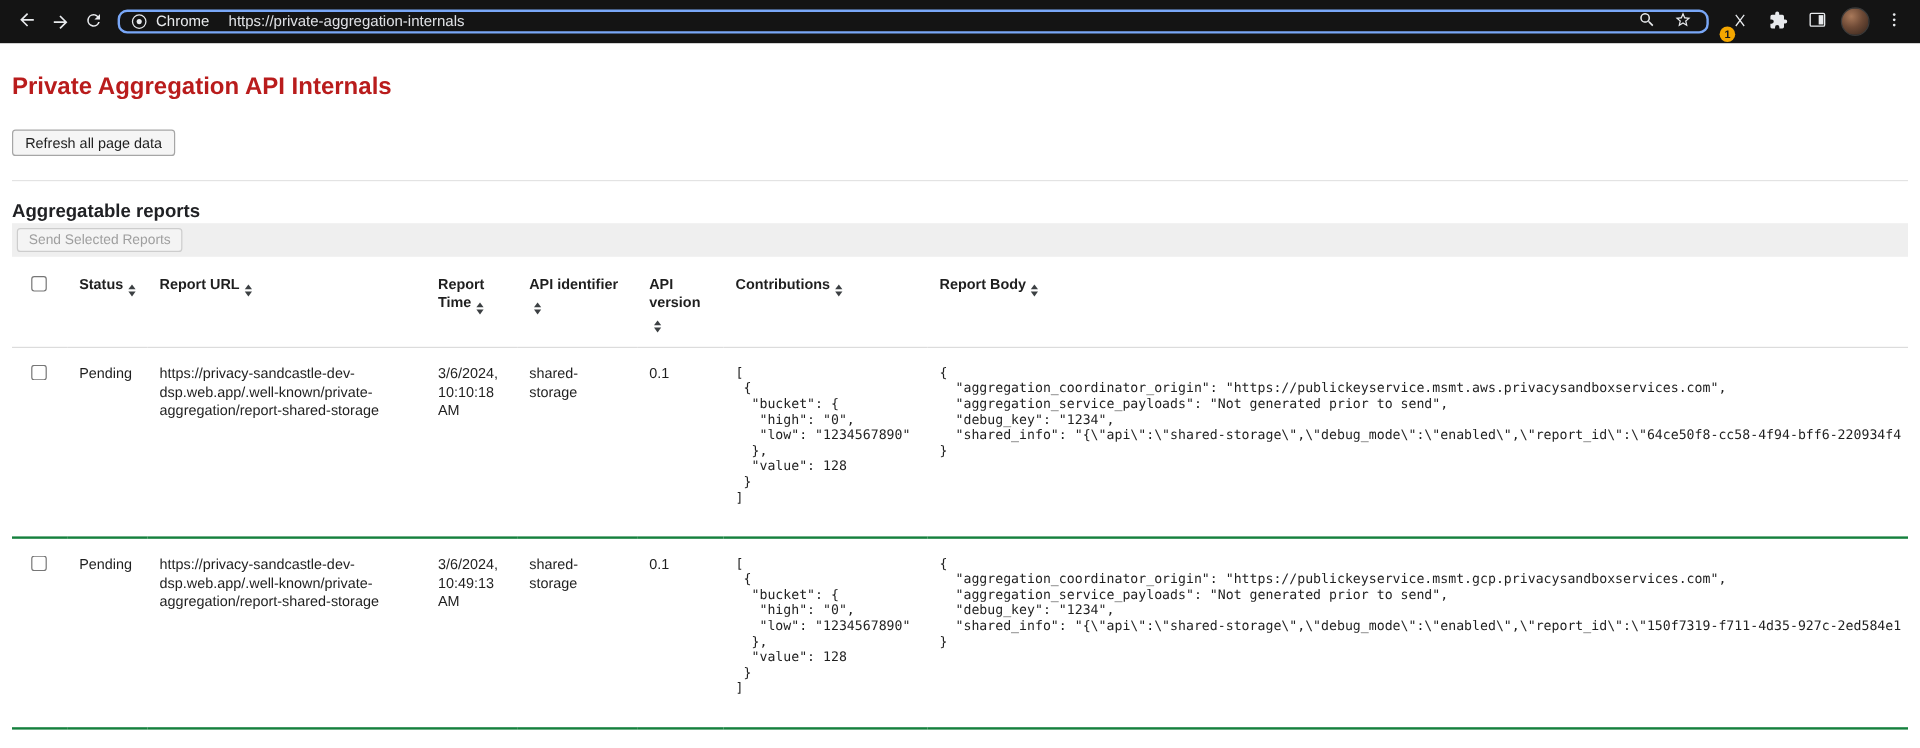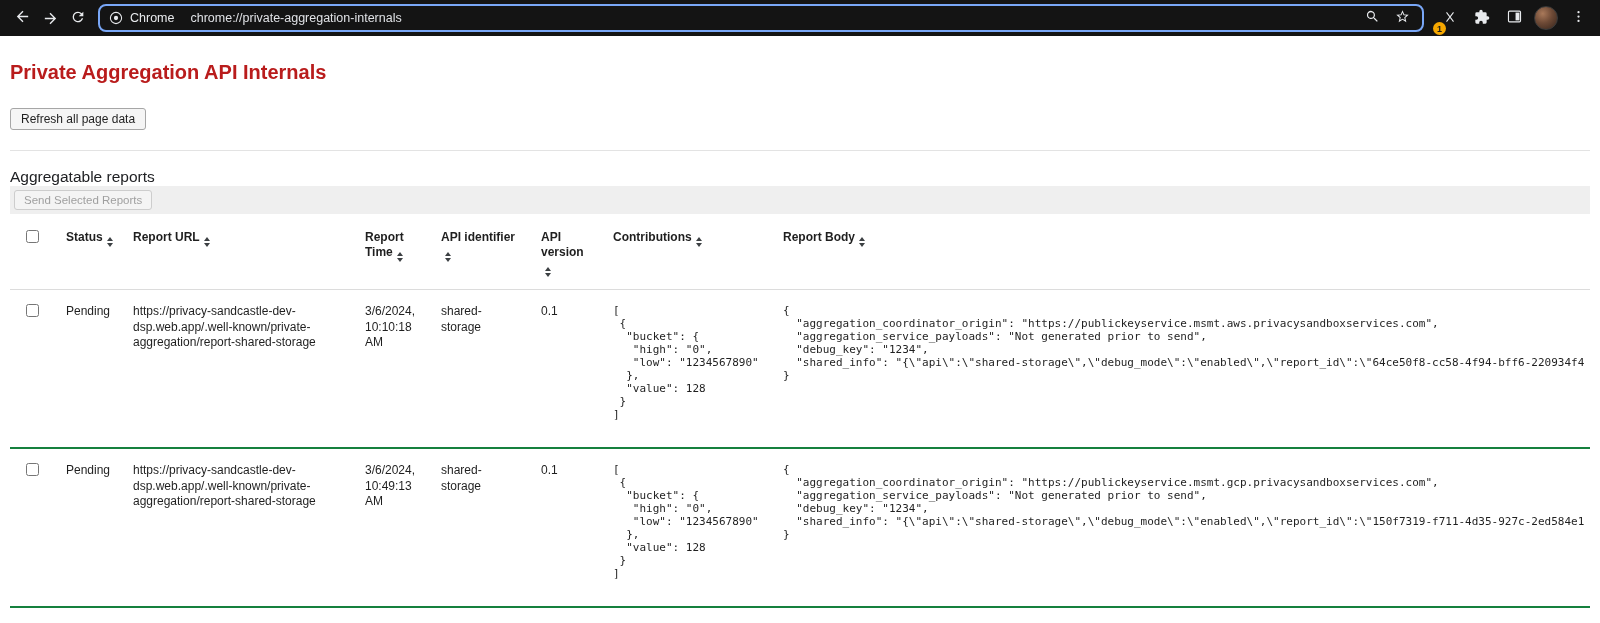--- a/index.html
+++ b/index.html
@@ -3,42 +3,42 @@
 <meta charset="utf-8">
 <style>
   *{box-sizing:border-box}
   html,body{margin:0;padding:0;width:1600px;height:623px;overflow:hidden;background:#fff;
     font-family:"Liberation Sans",sans-serif;color:#202124}
 
   
   .toolbar{height:36px;background:#141414;display:flex;align-items:center;padding:0 8px}
   .tb-btn{width:28px;height:28px;border:none;background:transparent;border-radius:50%;
     display:flex;align-items:center;justify-content:center;flex:0 0 auto;padding:0;cursor:pointer}
-  .omnibox{flex:1;height:28px;margin:0 12px 0 6px;border:2px solid #79a7f7;border-radius:8px;
+  .omnibox{flex:1;height:20px;margin:0 12px 0 6px;border:2px solid #79a7f7;border-radius:8px;
     background:#141414;display:flex;align-items:center;padding:0 8px;min-width:0}
   .omnibox .chrome-label{font-size:12.5px;color:#e8eaed;margin-left:6px;white-space:nowrap}
   .omnibox .url{font-size:12.5px;color:#dfe1e5;margin-left:16px;flex:1;white-space:nowrap;overflow:hidden}
   .ob-icons{display:flex;align-items:center;gap:6px}
   .right-icons{display:flex;align-items:center;gap:4px}
   .ext-wrap{position:relative}
   .badge{position:absolute;left:-3px;bottom:-3px;min-width:13px;height:13px;border-radius:7px;
     background:#f5a700;color:#1b1b1b;font-size:9px;font-weight:700;display:flex;
     align-items:center;justify-content:center;padding:0 3px}
   .avatar{width:24px;height:24px;border-radius:50%;
     background:radial-gradient(circle at 35% 30%,#a9795a 0%,#6e4a36 45%,#33231b 100%);
     border:1px solid #3a3a3a}
 
   
   .page{padding:0 10px}
   h1{font-size:20px;line-height:24px;font-weight:700;margin:24px 0 0;color:#b91c1c}
   .btn-row{margin-top:24px;display:flex;gap:13px}
   button.std{font-family:inherit;font-size:12px;line-height:14px;padding:3px 10px;background:#f5f5f5;
     border:1px solid #a6a6a6;border-radius:3px;color:#1f1f1f;cursor:pointer}
   hr{border:none;border-top:1px solid #e3e3e3;margin:20px 0 0}
-  h2{font-size:15.5px;line-height:19px;font-weight:400;margin:16px 0 0}
+  h2{font-size:15.5px;line-height:19px;font-weight:700;margin:16px 0 0}
   .send-bar{margin-top:0;background:#efefef;height:28px;display:flex;align-items:center;padding:0 4px}
   button.disabled-btn{font-family:inherit;font-size:11.5px;padding:3px 9px;background:#f4f4f4;
     border:1px solid #cdcdcd;border-radius:3px;color:#9f9f9f}
 
   table{border-collapse:collapse;table-layout:fixed;width:1580px}
   th{font-size:12px;line-height:15px;text-align:left;vertical-align:top;
     padding:16px 10px 12px;border-bottom:1px solid #dcdcdc;color:#1f1f1f;cursor:pointer}
   td{vertical-align:top;padding:14px 10px 26px;border-bottom:2px solid #15803d;
     font-size:12px;line-height:15.5px;color:#1f1f1f}
   td.cell-url{overflow-wrap:anywhere}
@@ -80,21 +80,21 @@
   </button>
 
   <div class="omnibox">
     <span style="display:flex">
       <svg width="16" height="16" viewBox="0 0 24 24">
         <circle cx="12" cy="12" r="8.4" fill="none" stroke="#e8eaed" stroke-width="1.6"></circle>
         <circle cx="12" cy="12" r="3.2" fill="#e8eaed"></circle>
       </svg>
     </span>
     <span class="chrome-label">Chrome</span>
-    <span class="url">chrome://private-aggregation-internals</span>
+    <span class="url">https://private-aggregation-internals</span>
     <span class="ob-icons">
       <button class="tb-btn" style="width:24px;height:24px">
         <span>
           <svg width="15" height="15" viewBox="0 0 24 24">
               <path d="M15.5 14h-.79l-.28-.27a6.5 6.5 0 1 0-.7.7l.27.28v.79l5 4.99L20.49 19l-4.99-5zm-6 0A4.5 4.5 0 1 1 14 9.5 4.5 4.5 0 0 1 9.5 14z" fill="#e8eaed"></path>
             </svg>
         </span>
       </button>
       <button class="tb-btn" style="width:24px;height:24px">
         <span>

